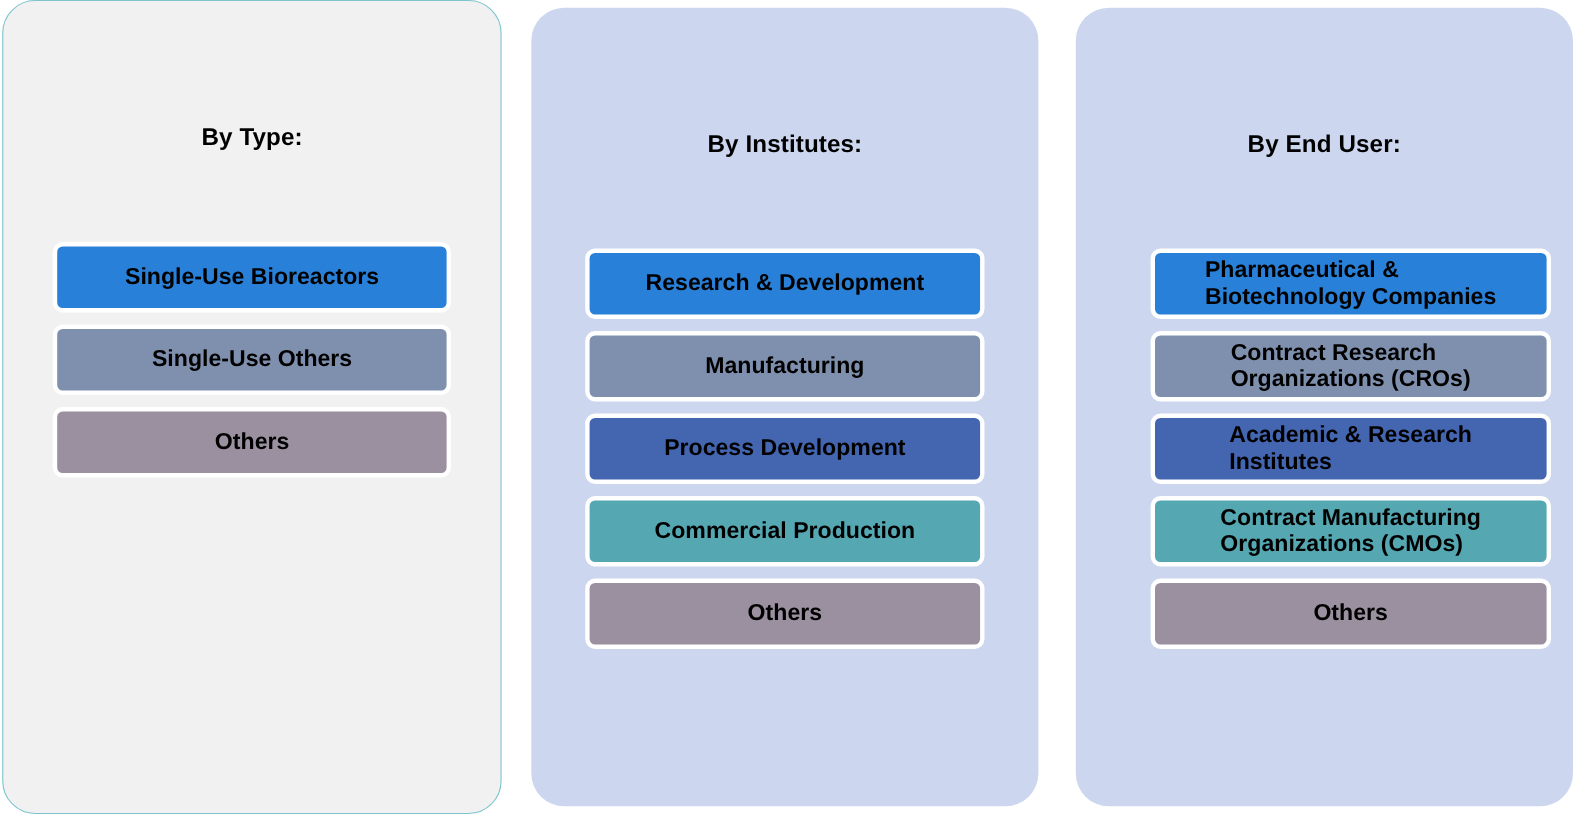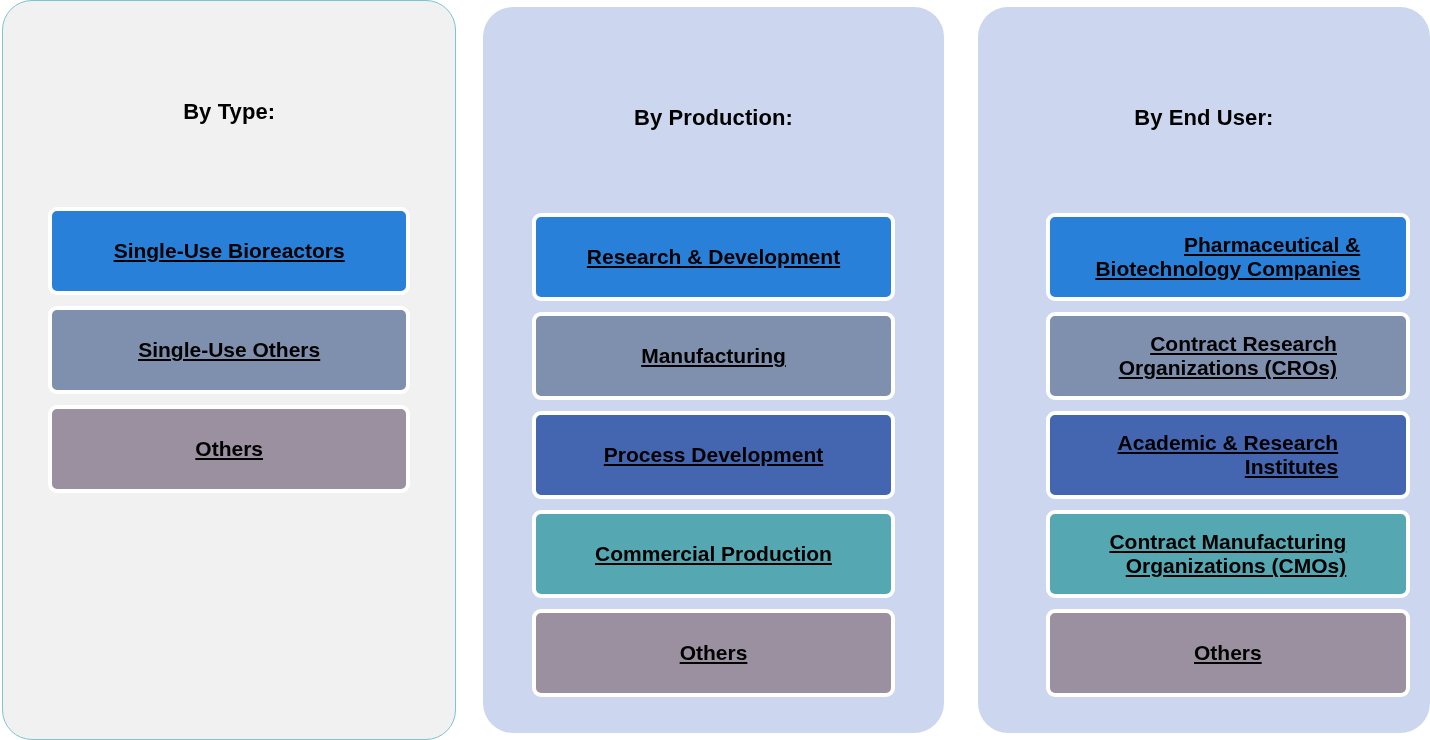--- a/index.html
+++ b/index.html
@@ -17,21 +17,21 @@
     width: 1430px;
     height: 740px;
     display: flex;
     align-items: stretch;
   }
 
   
   .panel {
     position: relative;
     border-radius: 30px;
-    padding-top: 14px;
+    padding-top: 27px;
     display: flex;
     flex-direction: column;
     align-items: center;
   }
 
   .panel-type {
     width: 455px;
     height: 740px;
     margin-left: 2px;
     background: #f1f1f1;
@@ -73,34 +73,33 @@
     margin-top: 82px;
     width: 100%;
     display: flex;
     flex-direction: column;
     align-items: center;
     gap: 11px;
   }
 
   .card {
     width: 362px;
-    height: 88px;
+    height: 64px;
     border-radius: 9px;
     border: 4px solid #ffffff;
     display: flex;
     align-items: center;
     justify-content: center;
-    text-align: right;
+    text-align: left;
     color: #000000;
     font-size: 21px;
     font-weight: bold;
     line-height: 1.14;
     padding: 0 8px;
     white-space: pre-line;
-    text-decoration: underline;
   }
 
   .panel-enduser .card { width: 364px; margin-left: 48px; }
   .panel-application .card { width: 363px; }
 
   .card-label { display: block; }
 </style>
 </head>
 <body>
 
@@ -115,21 +114,21 @@
       <div class="card" style="background-color: rgb(127, 144, 174);">
         <span class="card-label">Single-Use Others</span>
       </div>
       <div class="card" style="background-color: rgb(155, 144, 160);">
         <span class="card-label">Others</span>
       </div>
     </div>
   </section>
 
   <section class="panel panel-application">
-    <h2 class="panel-title">By Production:</h2>
+    <h2 class="panel-title">By Institutes:</h2>
     <div class="card-stack">
       <div class="card" style="background-color: rgb(41, 128, 216);">
         <span class="card-label">Research &amp; Development</span>
       </div>
       <div class="card" style="background-color: rgb(127, 144, 174);">
         <span class="card-label">Manufacturing</span>
       </div>
       <div class="card" style="background-color: rgb(68, 101, 176);">
         <span class="card-label">Process Development</span>
       </div>

